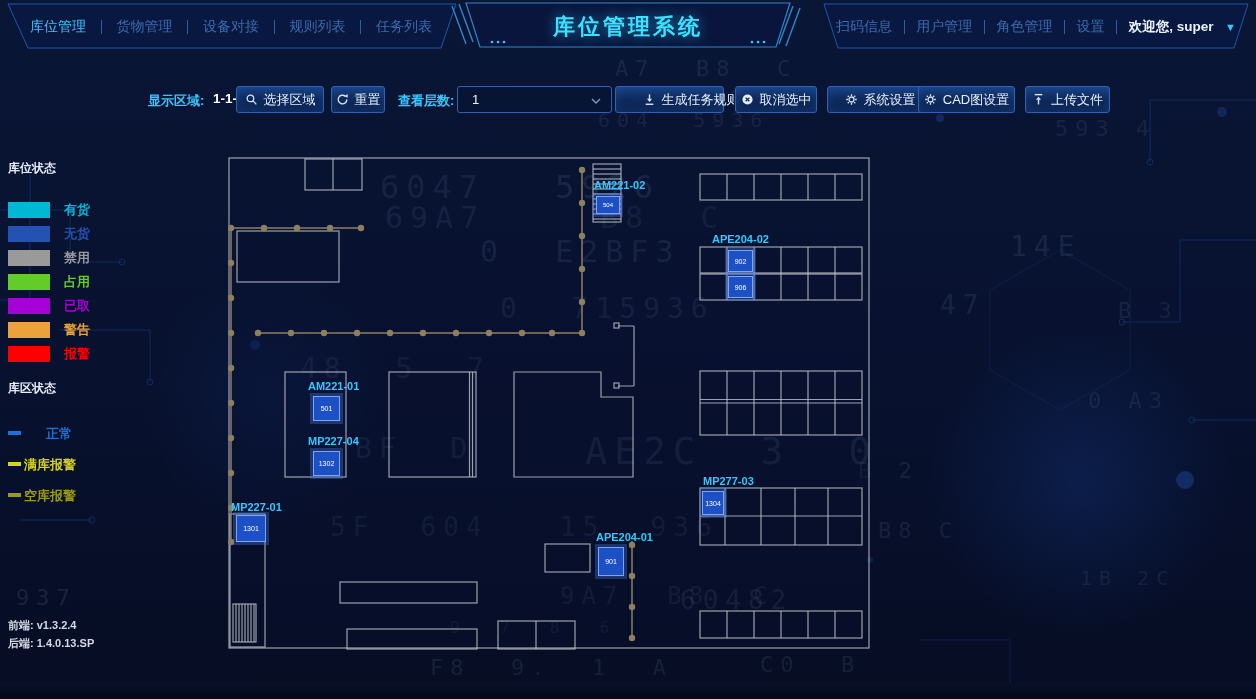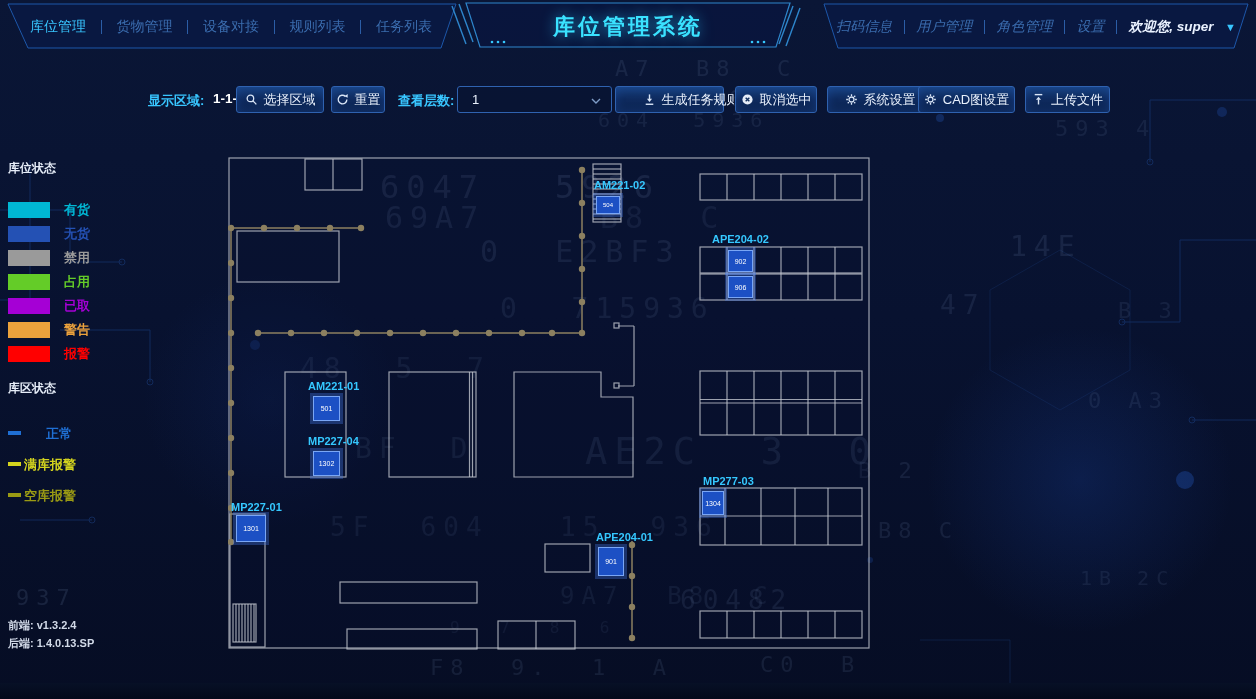--- a/index.html
+++ b/index.html
@@ -151,21 +151,21 @@
     <span class="vdiv"></span>
     <span class="item">设备对接</span>
     <span class="vdiv"></span>
     <span class="item">规则列表</span>
     <span class="vdiv"></span>
     <span class="item">任务列表</span>
   </div>
 
   <div id="page-title">库位管理系统</div>
 
-  <div class="nav" style="left:836px;width:400px;font-style:italic;">
+  <div class="nav" style="left:836px;width:400px;">
     <span class="item">扫码信息</span>
     <span class="vdiv"></span>
     <span class="item">用户管理</span>
     <span class="vdiv"></span>
     <span class="item">角色管理</span>
     <span class="vdiv"></span>
     <span class="item">设置</span>
     <span class="vdiv"></span>
     <span class="welcome">欢迎您, super</span>
     <span class="caret">▼</span>

